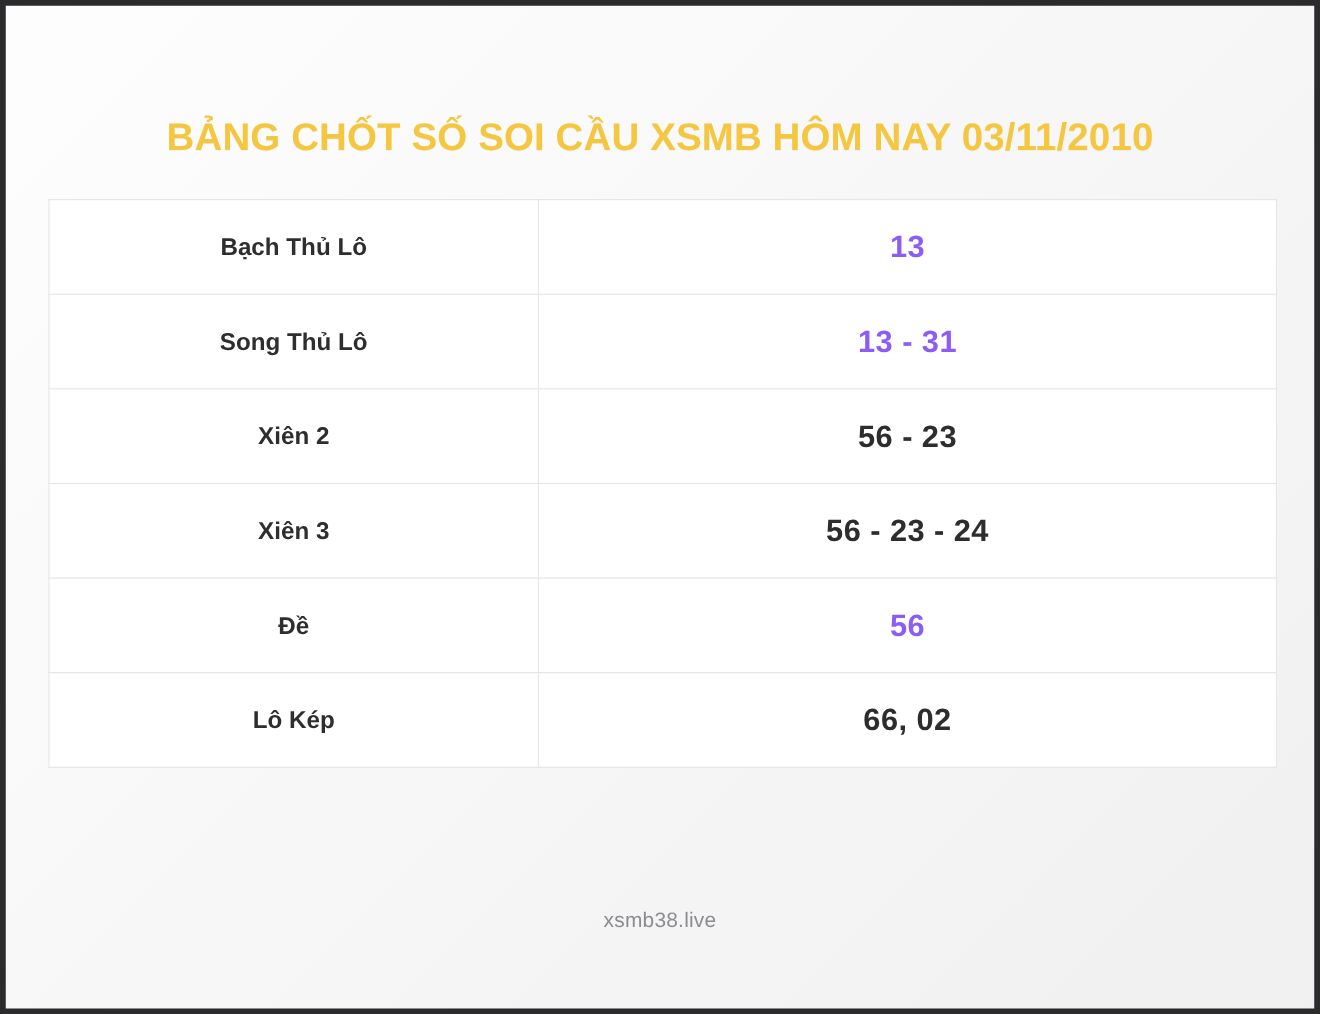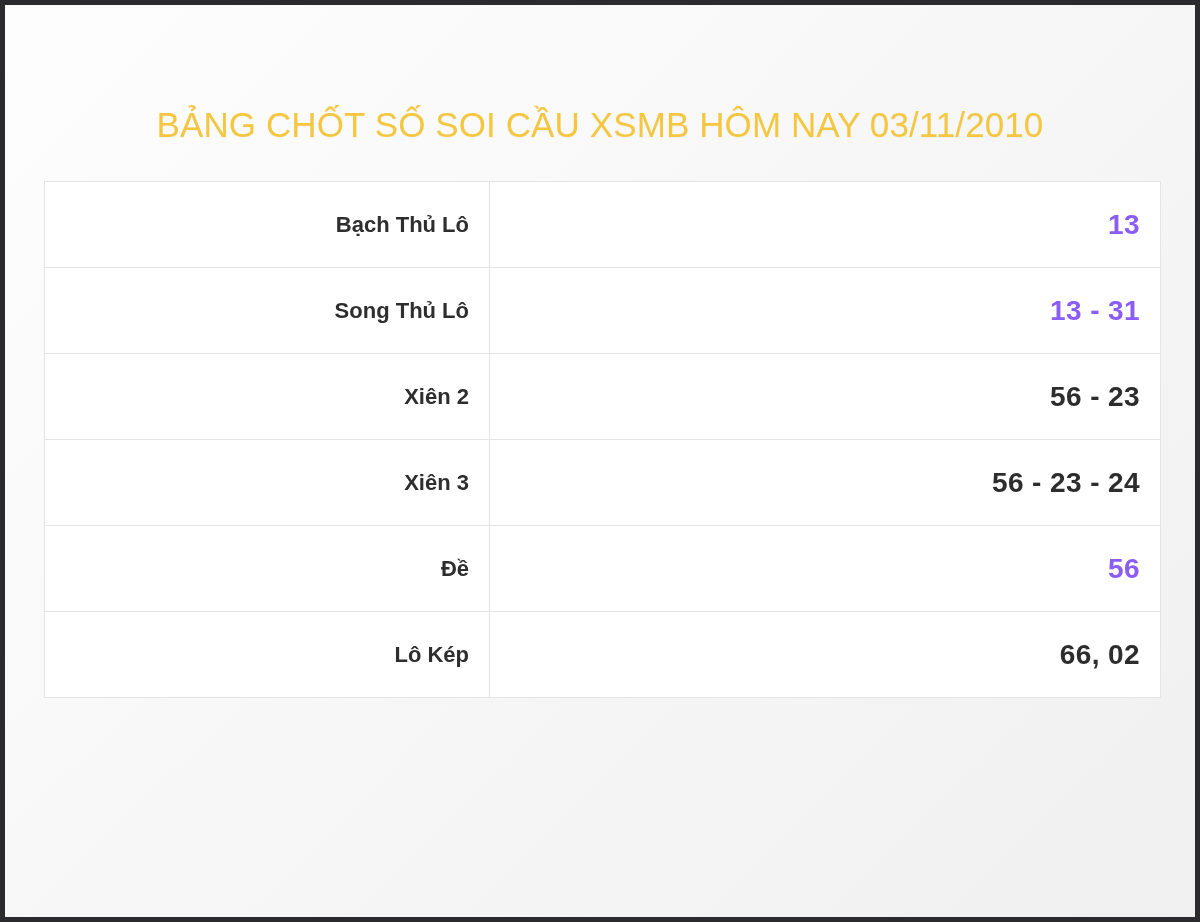--- a/index.html
+++ b/index.html
@@ -28,21 +28,21 @@
     align-items: center;
   }
 
   .title {
     margin: 0;
     padding: 0;
     width: 100%;
     text-align: center;
     color: #f5c741;
     font-size: 35px;
-    font-weight: normal;
+    font-weight: bold;
     letter-spacing: 0.1px;
     line-height: 1;
     position: absolute;
     top: 102px;
     left: 0;
     white-space: nowrap;
     text-shadow: 0 1px 0 rgba(0,0,0,0.03);
   }
 
   .table {
@@ -55,21 +55,21 @@
     background: #ffffff;
   }
 
   .table tr {
     height: 86px;
   }
 
   .table td {
     border: 1px solid #e4e4e6;
     background: #ffffff;
-    text-align: right;
+    text-align: center;
     vertical-align: middle;
     padding: 0 20px;
     box-sizing: border-box;
   }
 
   .table td.cell-label {
     width: 445px;
     color: #2e2e2e;
     font-size: 22px;
     font-weight: bold;
@@ -127,14 +127,15 @@
         <td class="cell-label">Đề</td>
         <td class="cell-value is-red">56</td>
       </tr>
       <tr>
         <td class="cell-label">Lô Kép</td>
         <td class="cell-value">66, 02</td>
       </tr>
     </tbody>
   </table>
 
+  <div class="footer">xsmb38.live</div>
 
 </div>
 
 </body></html>

